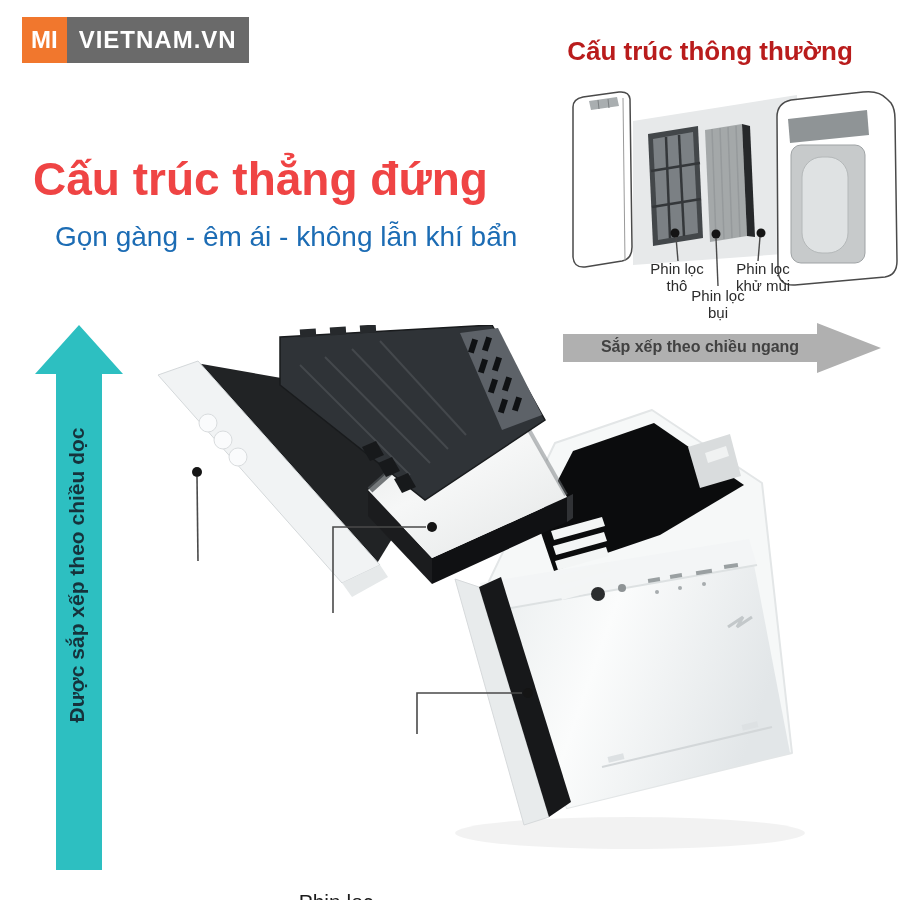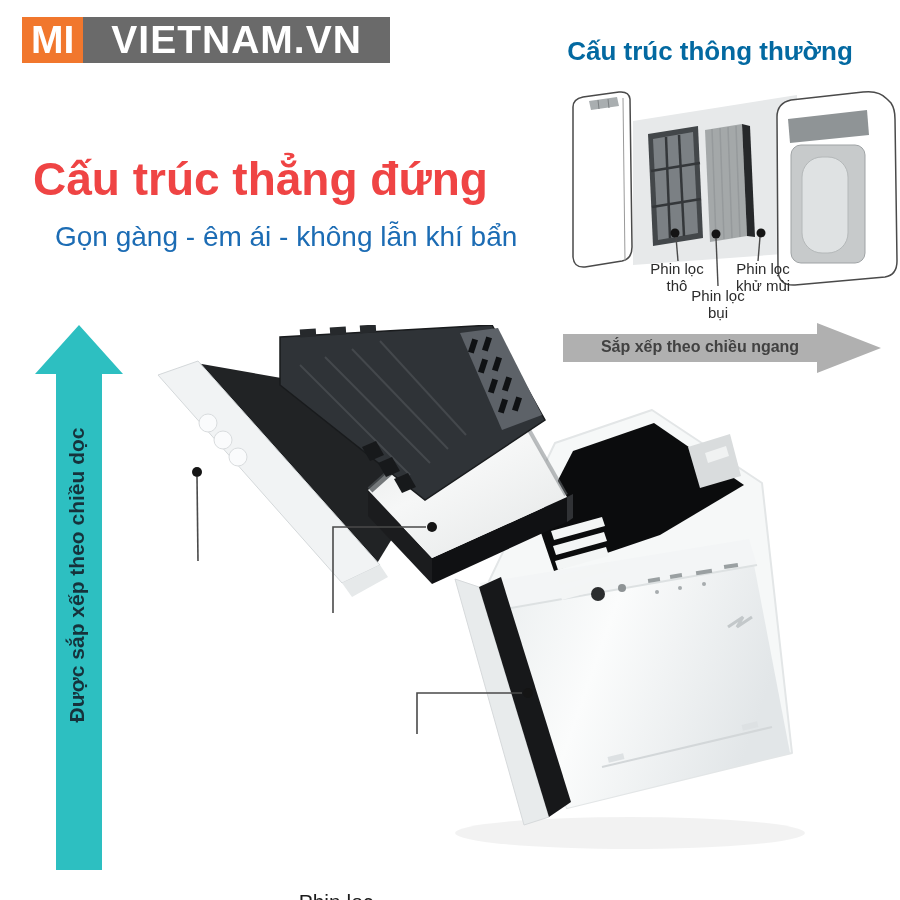--- a/index.html
+++ b/index.html
@@ -1,33 +1,33 @@
 <!DOCTYPE html>
 <html><head>
 <meta charset="utf-8">
 <style>
   html,body{margin:0;padding:0;background:#ffffff;}
   .canvas{position:relative;width:900px;height:900px;background:#ffffff;overflow:hidden;
           font-family:"Liberation Sans",sans-serif;}
 
   
   .logo{position:absolute;left:22px;top:17px;display:flex;font-weight:bold;
-        font-size:39px;line-height:46px;}
+        font-size:24px;line-height:46px;}
   .logo-mi{background:#F1772D;color:#fff;padding:0 9px;}
-  .logo-site{background:#6A6A6A;color:#fff;padding:0 28px;letter-spacing:1px;}
+  .logo-site{background:#6A6A6A;color:#fff;padding:0 12px;letter-spacing:1px;}
 
   
   .main-title{position:absolute;left:33px;top:152px;font-size:46px;font-weight:bold;
               color:#ef4444;white-space:nowrap;}
   .main-subtitle{position:absolute;left:35px;top:221px;font-size:28px;color:#1C6CB4;
                  white-space:nowrap;margin-left:20px;}
 
   
   .right-title{position:absolute;left:545px;top:36px;width:330px;text-align:center;
-               font-size:26px;font-weight:bold;color:#0369a1;white-space:nowrap;}
+               font-size:26px;font-weight:bold;color:#b91c1c;white-space:nowrap;}
   .diagram{position:absolute;left:545px;top:85px;width:355px;height:245px;}
   .diagram svg{position:absolute;left:0;top:0;}
   .diagram-label{position:absolute;text-align:center;font-size:15px;color:#2b2b2b;
                  line-height:1.12;}
   #dlab-coarse{left:92px;top:176px;width:80px;}
   #dlab-dust{left:133px;top:203px;width:80px;}
   #dlab-deo{left:178px;top:176px;width:80px;}
 
   .h-arrow{position:absolute;left:563px;top:322px;width:320px;height:52px;}
   .h-arrow-label{position:absolute;left:28px;top:16px;width:218px;text-align:center;

